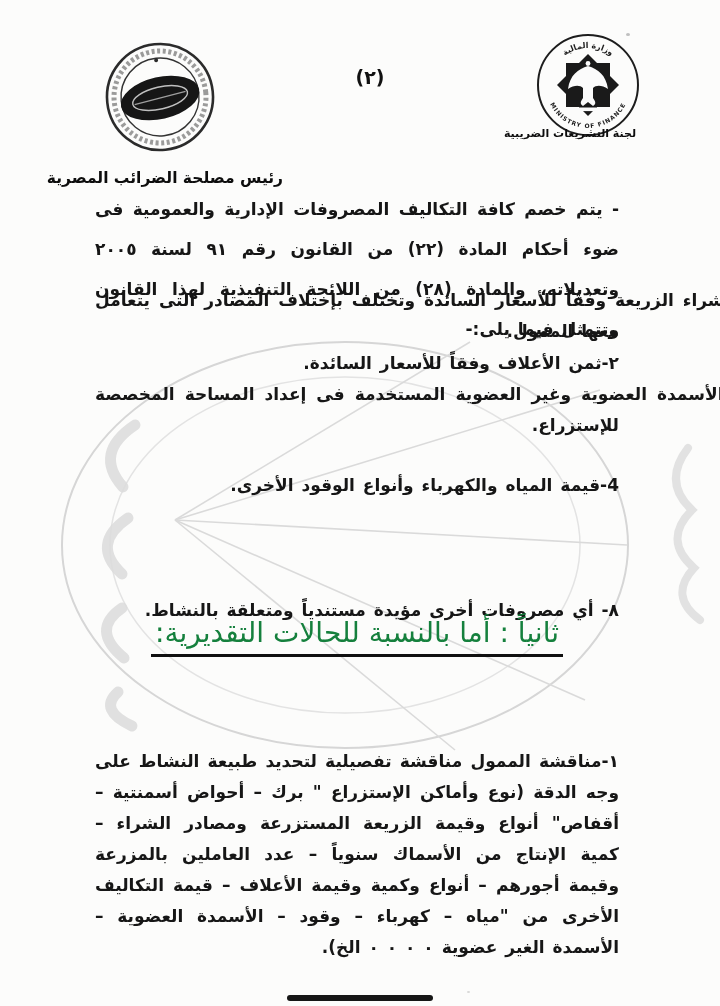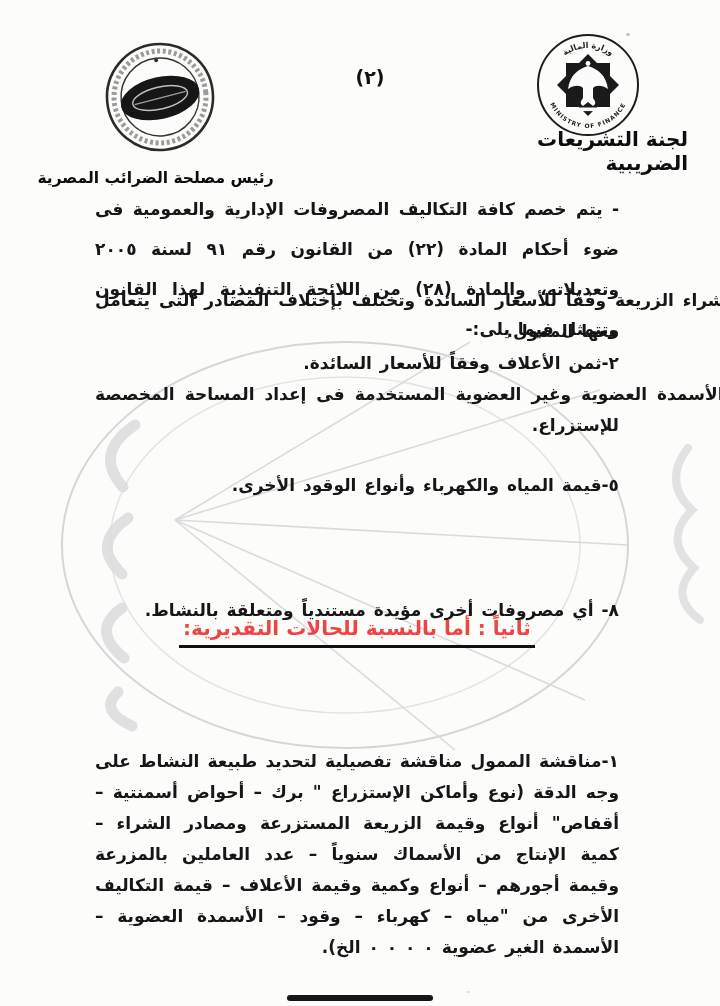--- a/index.html
+++ b/index.html
@@ -9,52 +9,52 @@
     margin:0 auto;
     background:#fcfcfb;
     overflow:hidden;
     font-family:"DejaVu Sans",sans-serif;
     color:#151515;
   }
   
   .seal-left{position:absolute;left:98px;top:40px;width:124px;height:118px;}
   .caption-left{
     position:absolute;left:28px;top:169px;width:255px;
-    text-align:center;direction:rtl;
+    direction:rtl;
     font-size:15.5px;font-weight:700;color:#0d0d0d;
   }
   .page-num{
     position:absolute;left:320px;top:66px;width:100px;
     text-align:center;font-size:19px;font-weight:700;color:#111;
     direction:rtl;
   }
   .emblem-right{position:absolute;left:535px;top:32px;width:106px;height:106px;}
   .caption-right{
     position:absolute;left:452px;top:127px;width:236px;
-    direction:rtl;
-    font-size:20px;font-weight:700;color:#0d0d0d;
+    text-align:center;direction:rtl;
+    font-size:11px;font-weight:700;color:#0d0d0d;
   }
   
   .watermark{position:absolute;left:0;top:320px;width:720px;height:460px;pointer-events:none;}
   
   .txt{
     position:absolute;left:95px;width:524px;
     direction:rtl;text-align:justify;text-align-last:right;
     font-size:17px;font-weight:700;line-height:40px;
     word-spacing:2px;color:#161616;
   }
   .list{line-height:31px;}
   .hang{padding-right:165px;text-indent:-165px;}
   .heading-wrap{
     position:absolute;left:95px;top:616px;width:524px;
     text-align:center;direction:rtl;
   }
   .heading-wrap span{
     display:inline-block;
-    font-size:20px;font-weight:700;color:#ef4444;
+    font-size:28px;font-weight:400;color:#15803d;
     padding:0 4px 5px 4px;
     border-bottom:3px solid #101010;
   }
   .speck{position:absolute;background:#bfbfbf;border-radius:50%;}
   .home-indicator{
     position:absolute;left:287px;top:995px;width:146px;height:6px;
     background:#161616;border-radius:3px;
   }
 </style>
 </head>
@@ -120,21 +120,21 @@
       </g>
     </g>
   </svg>
   <div class="caption-right">لجنة التشريعات الضريبية</div>
 
   <div class="txt" style="top:189px;">- يتم خصم كافة التكاليف المصروفات الإدارية والعمومية فى ضوء أحكام المادة (٢٢) من القانون رقم ٩١ لسنة ٢٠٠٥ وتعديلاته، والمادة (٢٨) من اللائحة التنفيذية لهذا القانون وتتمثل فيما يلى:-</div>
 
   <div class="txt list hang" style="top:285px;">١-ثمن شراء الزريعة وفقاً للأسعار السائدة وتختلف بإختلاف المصادر التى يتعامل معها الممول.</div>
   <div class="txt list" style="top:348px;">٢-ثمن الأعلاف وفقاً للأسعار السائدة.</div>
   <div class="txt list hang" style="top:379px;">٣-ثمن الأسمدة العضوية وغير العضوية المستخدمة فى إعداد المساحة المخصصة للإستزراع.</div>
-  <div class="txt list" style="top:470px;">٥-قيمة المياه والكهرباء وأنواع الوقود الأخرى.</div>
+  <div class="txt list" style="top:470px;">4-قيمة المياه والكهرباء وأنواع الوقود الأخرى.</div>
   <div class="txt list" style="top:561px;margin-top:34px;">٨- أي مصروفات أخرى مؤيدة مستندياً ومتعلقة بالنشاط.</div>
 
   <div class="heading-wrap">
     <span>ثانياً : أما بالنسبة للحالات التقديرية:</span>
   </div>
 
 
   <div class="txt" style="top:746px;line-height:31px;">١-مناقشة الممول مناقشة تفصيلية لتحديد طبيعة النشاط على وجه الدقة (نوع وأماكن الإستزراع " برك – أحواض أسمنتية – أقفاص" أنواع وقيمة الزريعة المستزرعة ومصادر الشراء – كمية الإنتاج من الأسماك سنوياً – عدد العاملين بالمزرعة وقيمة أجورهم – أنواع وكمية وقيمة الأعلاف – قيمة التكاليف الأخرى من "مياه – كهرباء – وقود – الأسمدة العضوية – الأسمدة الغير عضوية ٠ ٠ ٠ ٠ الخ).</div>
 
   <div class="speck" style="left:626px;top:33px;width:4px;height:3px;"></div>

